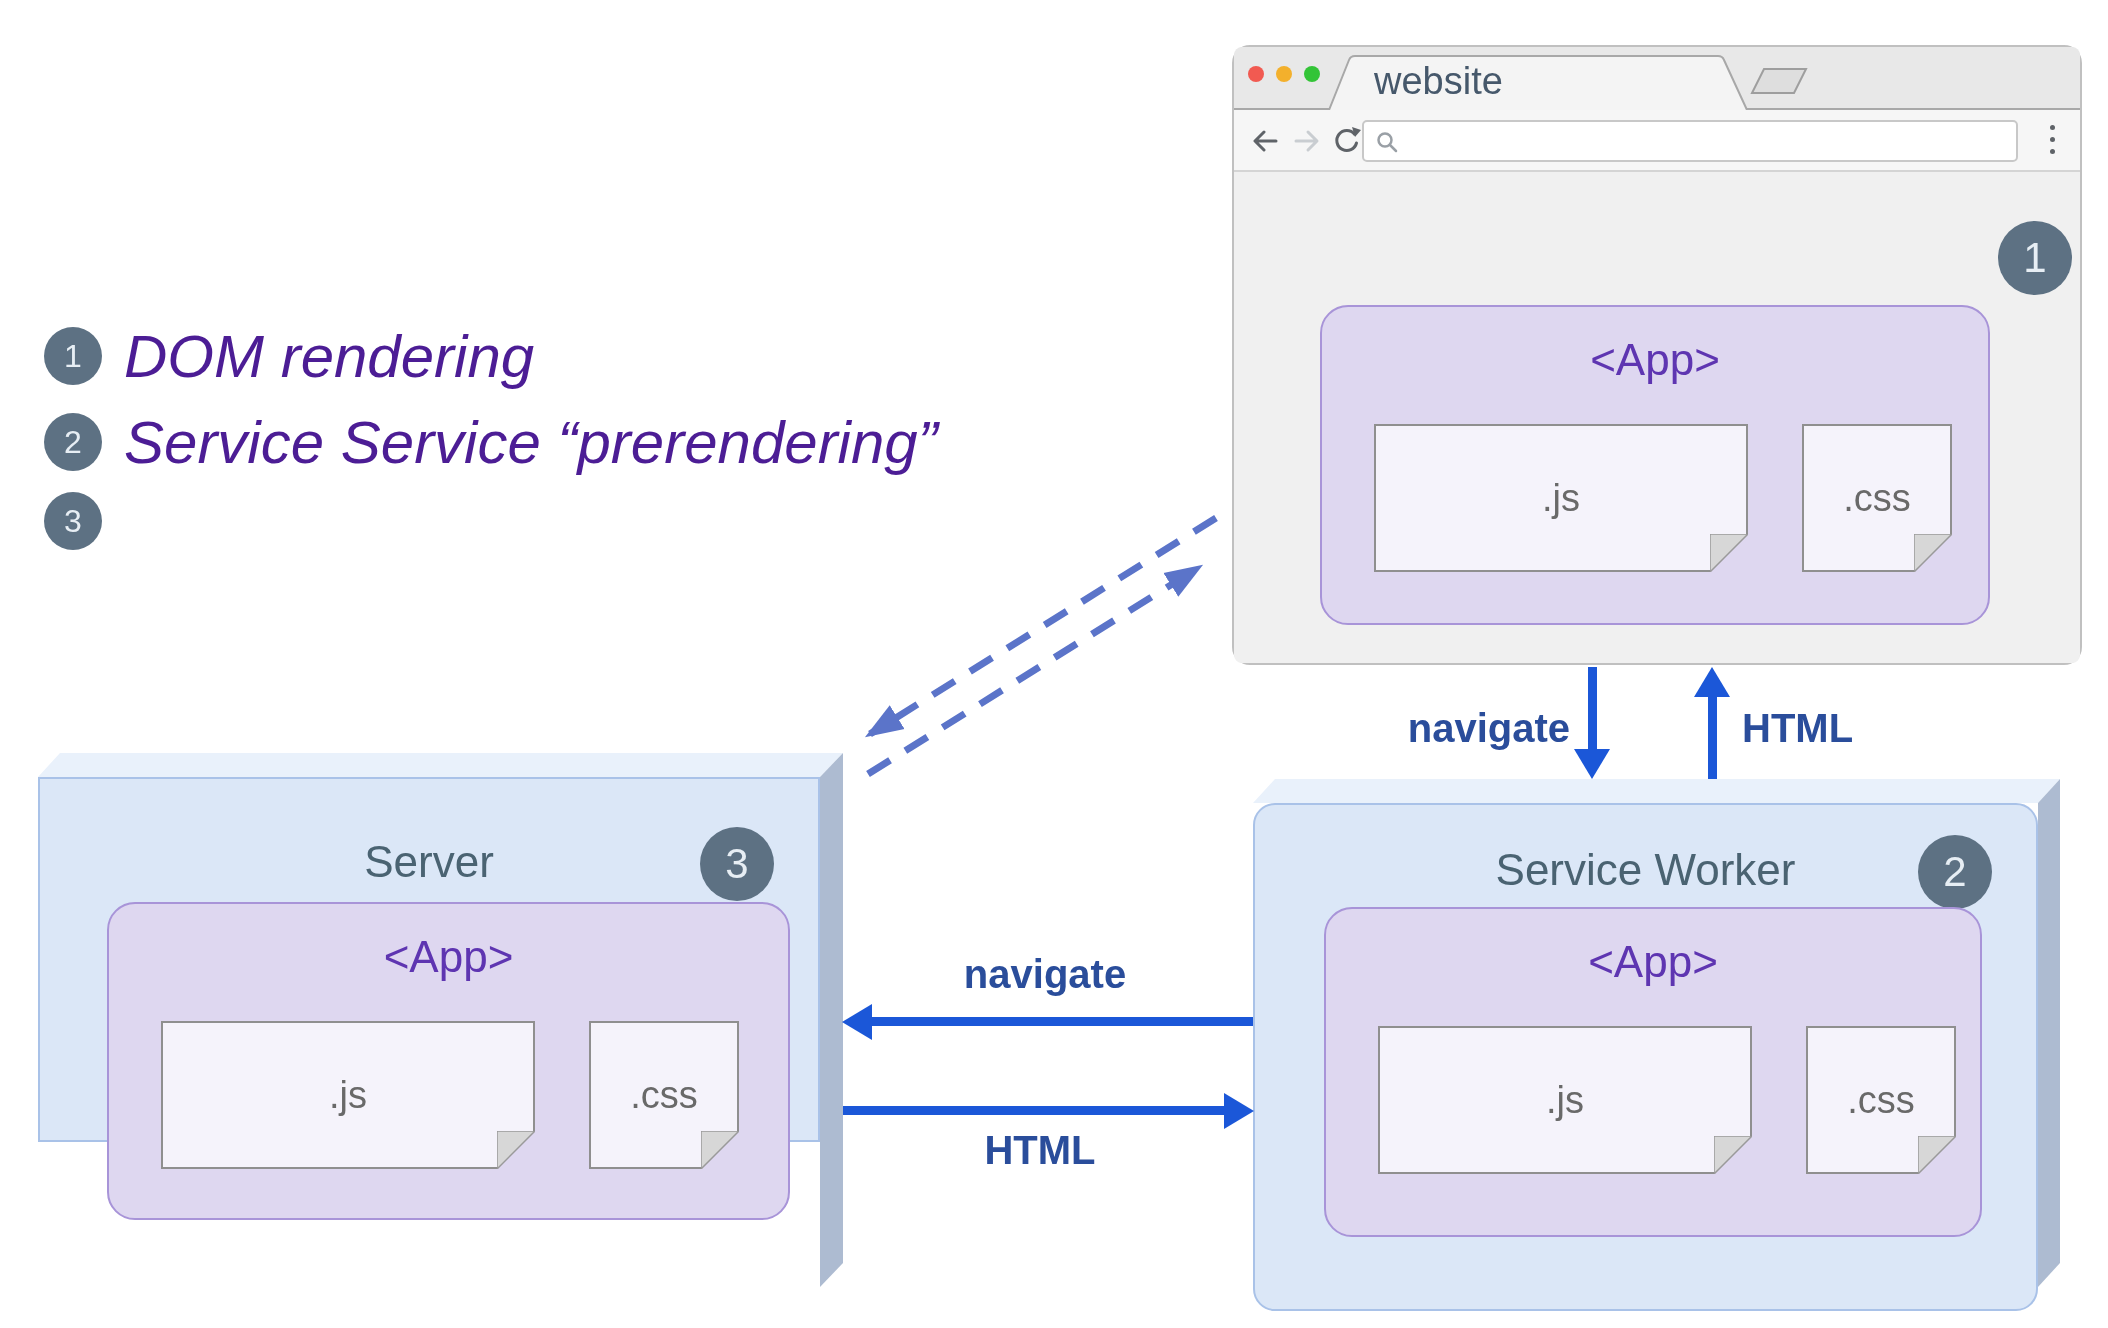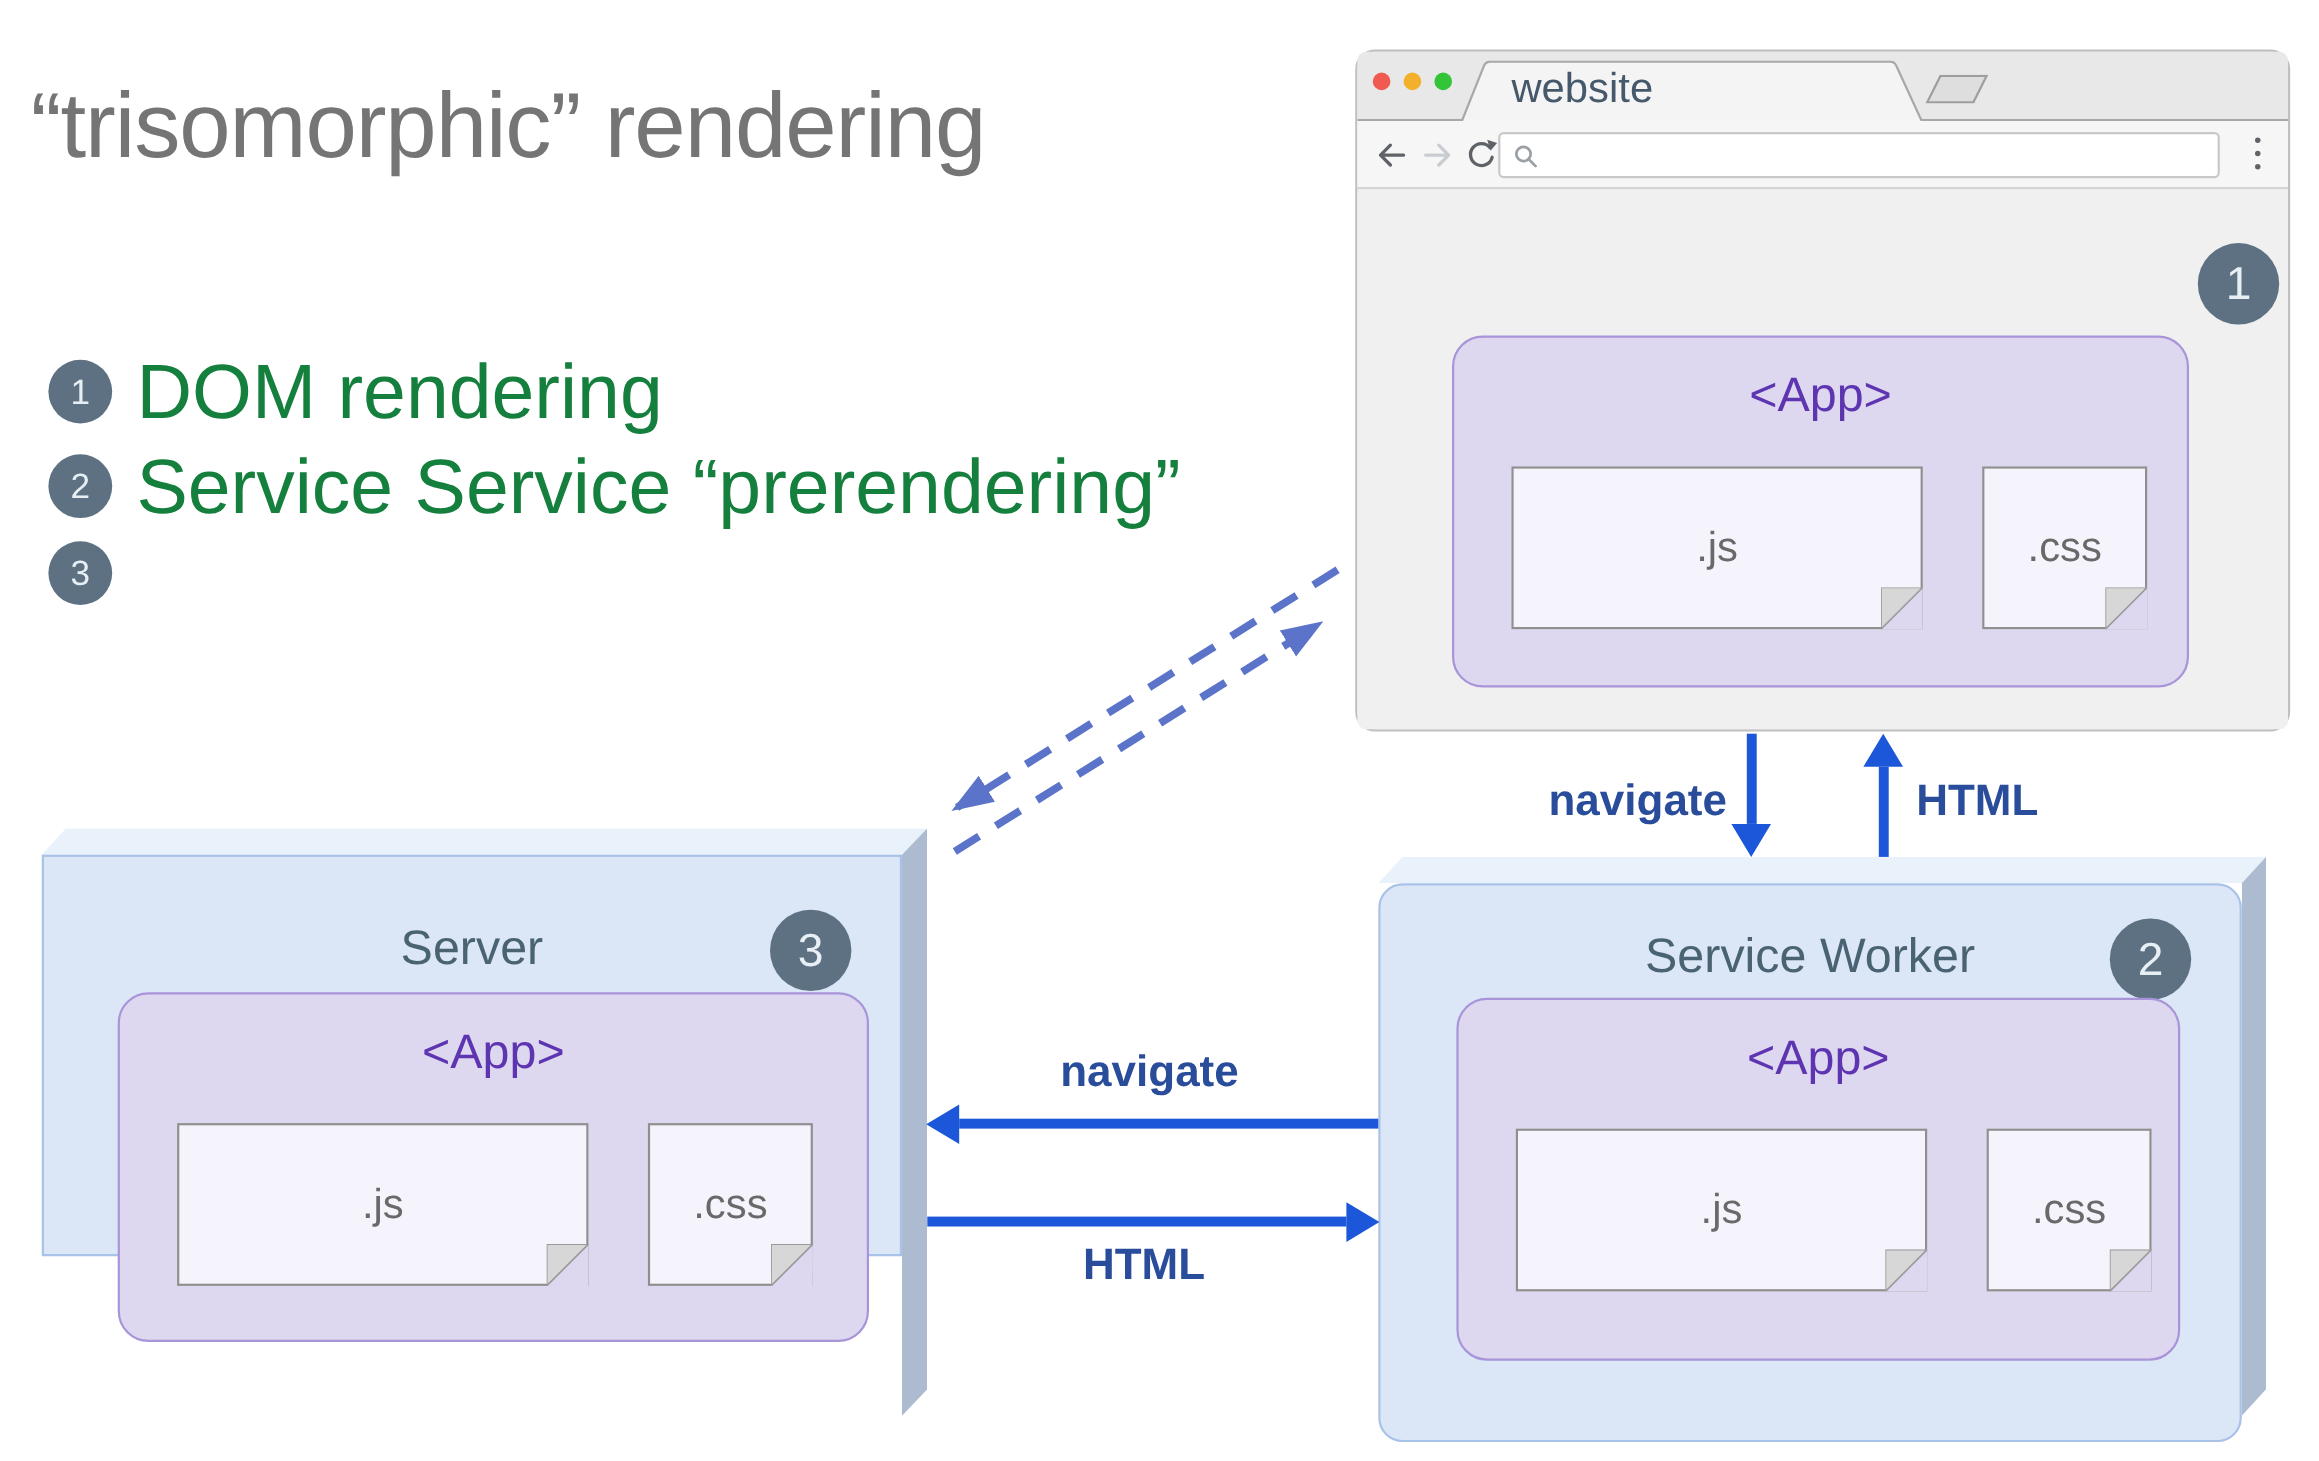--- a/index.html
+++ b/index.html
@@ -7,21 +7,21 @@
   .canvas {
     position:relative; width:2108px; height:1328px; background:#ffffff;
     font-family:"Liberation Sans", sans-serif; overflow:hidden;
   }
   .abs { position:absolute; }
 
   
   .intro-title { left:28px; top:66px; font-size:84px; color:#757575; letter-spacing:-1px; white-space:nowrap; }
   .intro-subtitle { left:30px; top:212px; font-size:54px; color:#4a6372; white-space:nowrap; }
   .intro-item { height:60px; display:flex; align-items:center; gap:22px; }
-  .intro-item .txt { font-size:70px; color:#15803d; white-space:nowrap; }
+  .intro-item .txt { font-size:60px; color:#4c1d95; white-space:nowrap;font-style:italic; }
   .num-badge {
     border-radius:50%; background:#5d7183; color:#e7eef4;
     display:flex; align-items:center; justify-content:center;
   }
   .nb-58 { width:58px; height:58px; font-size:32px; }
   .nb-74 { width:74px; height:74px; font-size:42px; }
 
   
   .bwindow { left:1232px; top:45px; width:850px; height:620px; background:#f0f0f0;
     border:2px solid #c0c0c0; border-radius:18px; }
@@ -64,21 +64,20 @@
   .flowlabel { position:absolute; font-size:40px; font-weight:bold; color:#2a4d9b; }
 
   .overlay { position:absolute; left:0; top:0; pointer-events:none; z-index:50; }
   .zmid { z-index:20; } .zbox { z-index:10; }
 </style>
 </head>
 <body>
 
 <div class="canvas">
 
-  <div class="abs intro-title">“trisomorphic” rendering</div>
 
   <div class="abs intro-item" style="left:44px; top:326px;">
     <div class="num-badge nb-58">1</div>
     <div class="txt">DOM rendering</div>
   </div>
   <div class="abs intro-item" style="left:44px; top:412px;">
     <div class="num-badge nb-58">2</div>
     <div class="txt">Service Service “prerendering”</div>
   </div>
   <div class="abs intro-item" style="left:44px; top:491px;">

